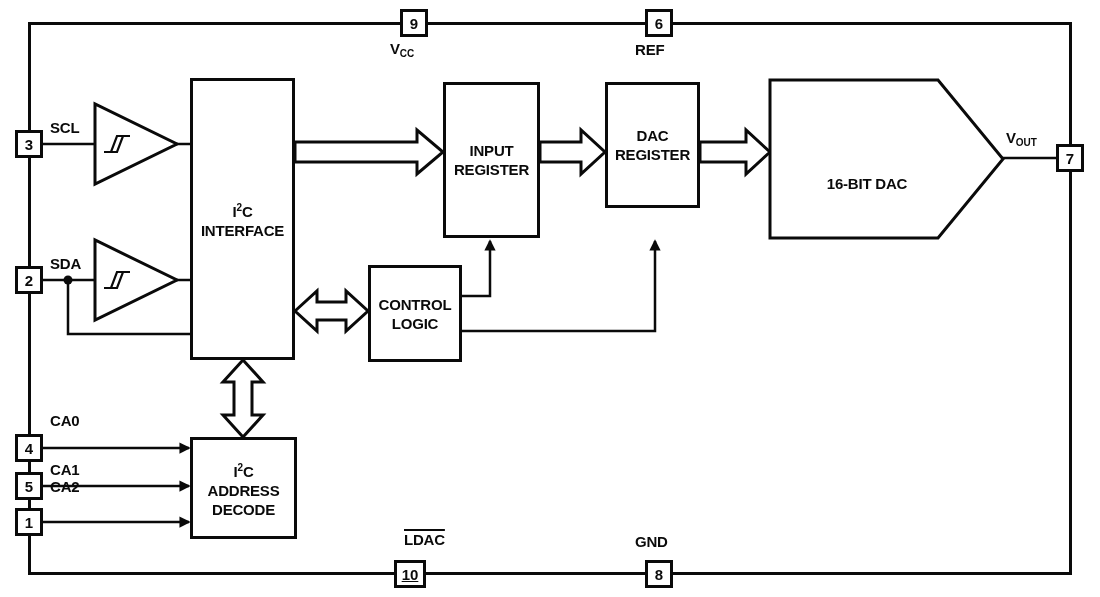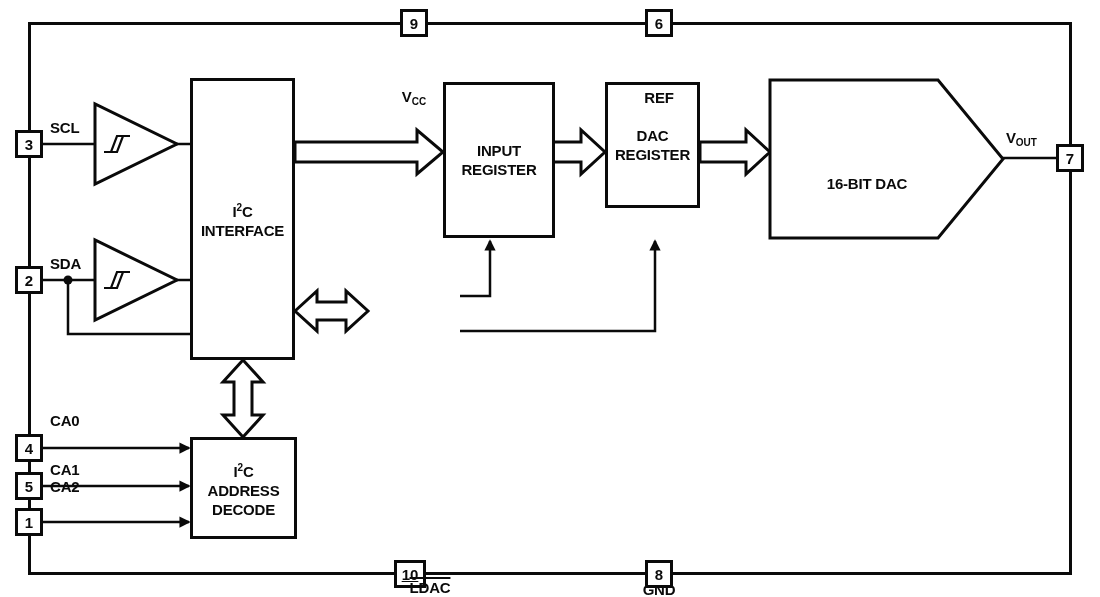--- a/index.html
+++ b/index.html
@@ -9,21 +9,21 @@
           border:3px solid #0a0a0a;box-sizing:border-box;}
   svg.wires{position:absolute;left:0;top:0;}
   .block{position:absolute;box-sizing:border-box;border:3px solid #0a0a0a;background:#fff;
           display:flex;flex-direction:column;align-items:center;justify-content:center;
           font-weight:bold;font-size:15px;line-height:19px;letter-spacing:-0.2px;text-align:center;}
   .pin{position:absolute;box-sizing:border-box;width:28px;height:28px;border:3px solid #0a0a0a;
           background:#fff;display:flex;align-items:center;justify-content:center;
           font-weight:bold;font-size:15px;}
   .pin.wide{width:32px;text-decoration:underline;}
   .lbl{position:absolute;font-weight:bold;font-size:15px;letter-spacing:-0.2px;white-space:nowrap;}
-  .ctr{text-align:center;margin-top:48px;}
+  .ctr{}
   .sub{font-size:10px;vertical-align:-3px;letter-spacing:0;}
   .sup{font-size:10px;vertical-align:6px;letter-spacing:0;}
   .over{text-decoration:overline;text-decoration-thickness:2px;}
   .shape-label{position:absolute;display:flex;align-items:center;justify-content:center;
           font-weight:bold;font-size:15px;letter-spacing:-0.2px;margin-top:24px;}
 </style>
 </head>
 <body>
 
 <div class="canvas">
@@ -72,30 +72,34 @@
     </g>
 
     <polygon points="770,80 938,80 1003,159 938,238 770,238" fill="#ffffff" stroke="#0a0a0a" stroke-width="3"></polygon>
   </svg>
 
   <div class="block" style="left:190px;top:78px;width:105px;height:282px">
     <div><span>I</span><span class="sup">2</span><span>C</span></div>
     <div>INTERFACE</div>
   </div>
 
-  <div class="block" style="left:443px;top:82px;width:112px;height:156px">
+  <div class="block" style="left:443px;top:82px;width:97px;height:156px">
     <div>INPUT</div>
     <div>REGISTER</div>
   </div>
 
   <div class="block" style="left:605px;top:82px;width:95px;height:126px">
     <div>DAC</div>
     <div>REGISTER</div>
   </div>
 
+  <div class="block" style="left:368px;top:265px;width:94px;height:97px">
+    <div>CONTROL</div>
+    <div>LOGIC</div>
+  </div>
 
   <div class="block" style="left:190px;top:437px;width:107px;height:102px">
     <div><span>I</span><span class="sup">2</span><span>C</span></div>
     <div>ADDRESS</div>
     <div>DECODE</div>
   </div>
 
   <div class="shape-label" style="left:772px;top:80px;width:190px;height:158px">16-BIT DAC</div>
 
   <div class="pin" style="left:400px;top:9px">9</div>

